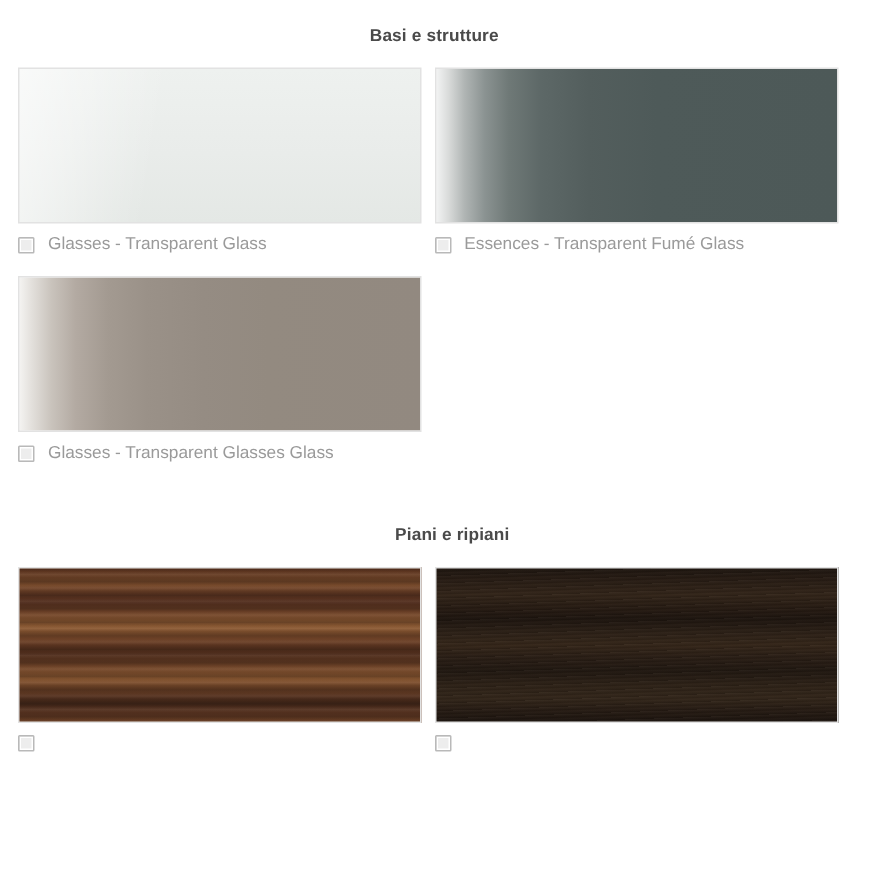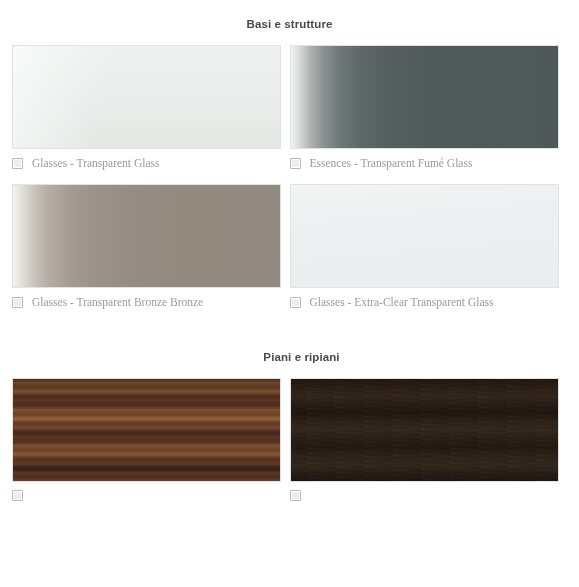--- a/index.html
+++ b/index.html
@@ -44,21 +44,21 @@
     display: flex;
     flex-wrap: wrap;
     width: 555px;
   }
 
   .swatch-cell {
     width: 277.5px;
     padding: 0;
   }
 
-  .swatch-cell.row-gap { margin-top: 14px; font-family: Liberation Serif, serif; }
+  .swatch-cell.row-gap { margin-top: 14px; }
 
   .swatch-tile {
     width: 269px;
     height: 104px;
     border: 1px solid #e2e2e2;
     display: block;
     position: relative;
     overflow: hidden;
     cursor: pointer;
   }
@@ -213,31 +213,24 @@
         <div class="option-row">
           <span class="checkbox"></span>
           <span class="option-label">Essences - Transparent Fumé Glass</span>
         </div>
       </div>
 
       <div class="swatch-cell row-gap">
         <div class="swatch-tile mat-bronze-glass"></div>
         <div class="option-row">
           <span class="checkbox"></span>
-          <span class="option-label">Glasses - Transparent Bronze Bronze</span>
-        </div>
-      </div>
-
-      <div class="swatch-cell row-gap">
-        <div class="swatch-tile mat-extra-clear-glass"></div>
-        <div class="option-row">
-          <span class="checkbox"></span>
-          <span class="option-label">Glasses - Extra-Clear Transparent Glass</span>
-        </div>
-      </div>
+          <span class="option-label">Glasses - Transparent Glasses Glass</span>
+        </div>
+      </div>
+
 
     </div>
   </div>
 
   <div class="section-gap"></div>
 
   <div class="section">
 
     <div class="section-title section-2-title">Piani e ripiani</div>
 

